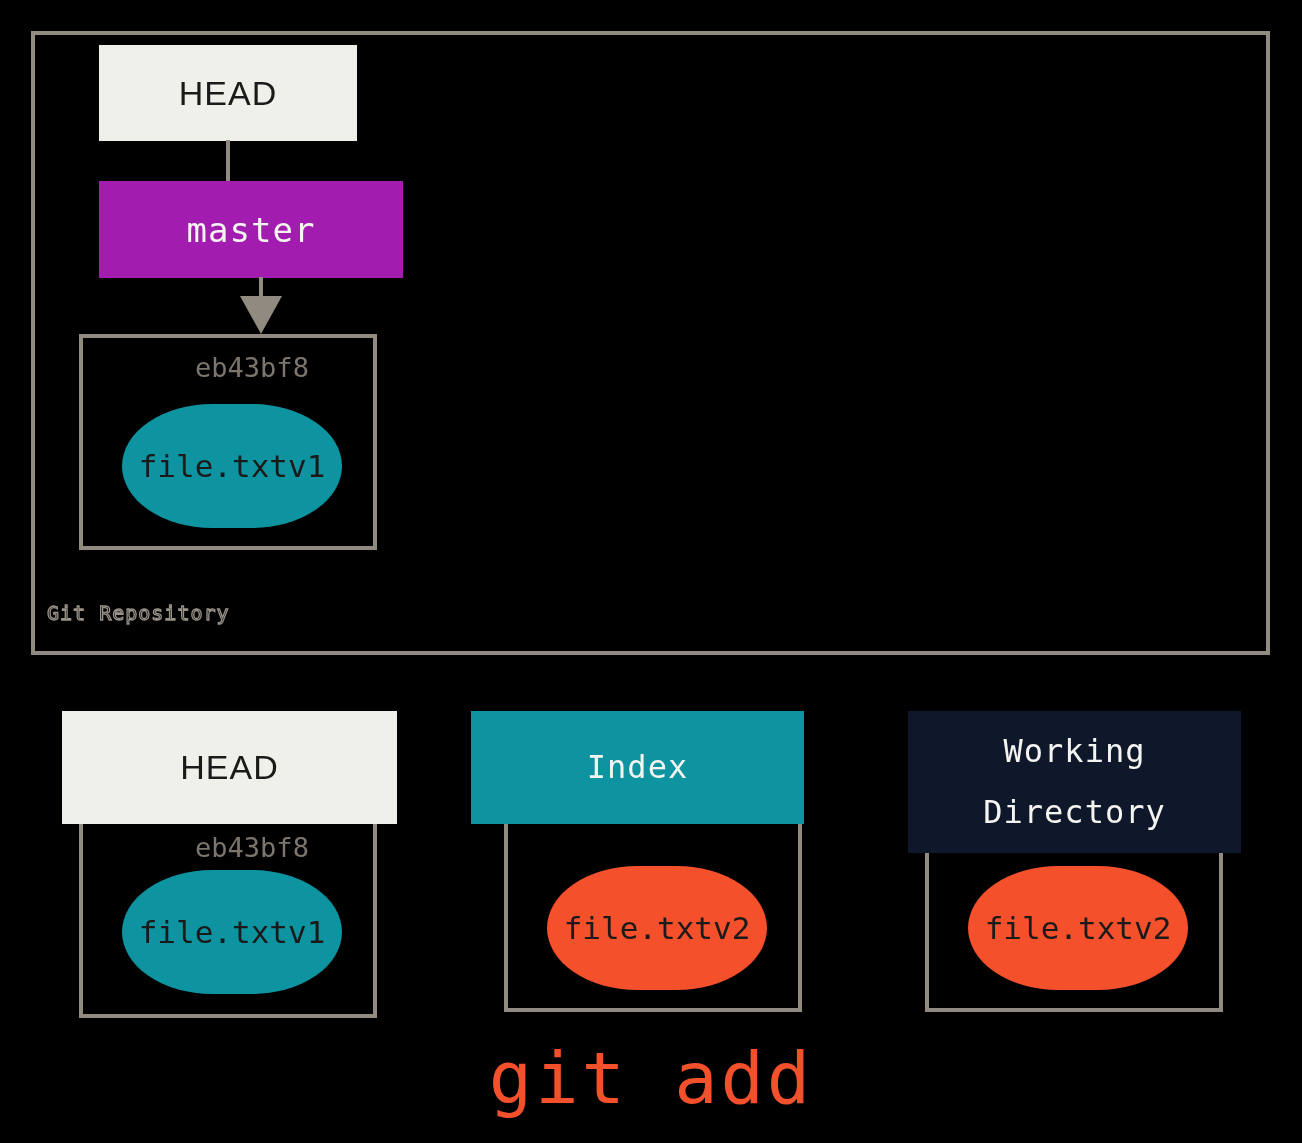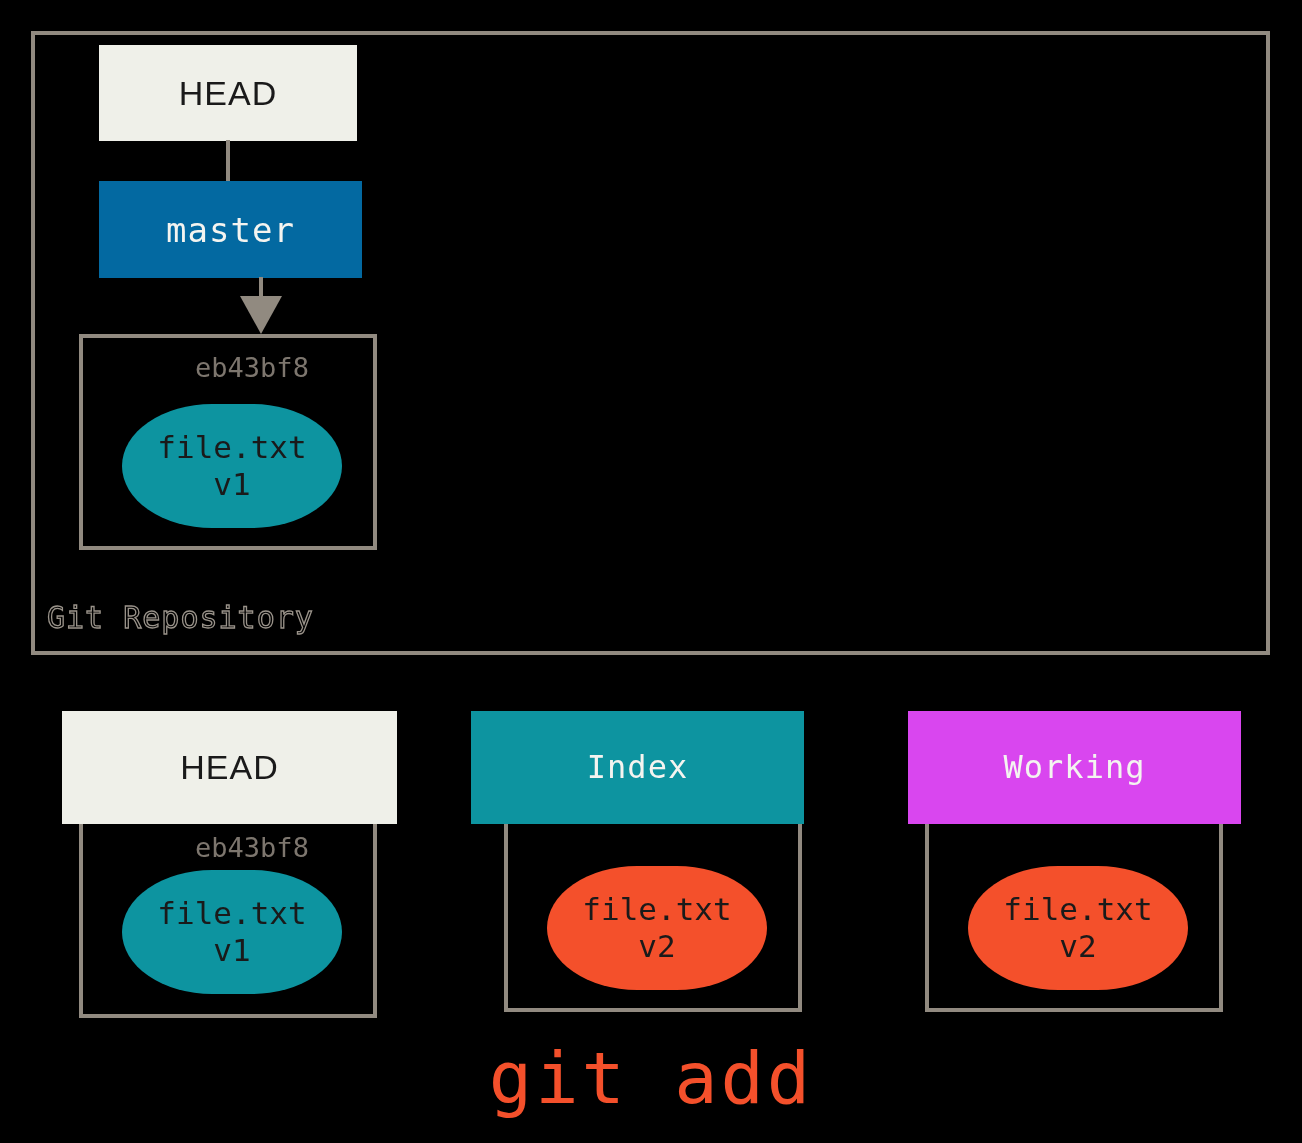--- a/index.html
+++ b/index.html
@@ -25,21 +25,21 @@
     height: 624px;
     border: 4px solid #918a80;
     box-sizing: border-box;
     background: transparent;
   }
   .repo-label {
     position: absolute;
     left: 47px;
     top: 603px;
     font-family: "DejaVu Sans Mono", monospace;
-    font-size: 30px;
+    font-size: 20px;
     line-height: 1;
     color: #000000;
     -webkit-text-stroke: 1.3px #9a938a;
     letter-spacing: 1px;
     white-space: nowrap;
   }
 
   
   .flat-box {
     position: absolute;
@@ -58,23 +58,23 @@
     background: #eff0e9;
     color: #1a1a1a;
     font-family: "Liberation Sans", sans-serif;
     font-size: 34px;
     letter-spacing: 1px;
   }
 
   .master-box {
     left: 99px;
     top: 181px;
-    width: 263px;
+    width: 304px;
     height: 97px;
-    background: #0369a1;
+    background: #a21caf;
     color: #f4f4f0;
     font-family: "DejaVu Sans Mono", monospace;
     font-size: 34px;
     letter-spacing: 1px;
   }
 
   
   .conn-line {
     position: absolute;
     background: #918a80;
@@ -121,21 +121,21 @@
     font-size: 27px;
     color: #7d766e;
     letter-spacing: 0px;
     margin-left: 48px;
   }
 
   
   .blob {
     position: absolute;
     display: flex;
-    flex-direction: column;
+    flex-direction: row;
     align-items: center;
     justify-content: center;
     border-radius: 90px / 62px;
     font-family: "DejaVu Sans Mono", monospace;
     font-size: 31px;
     line-height: 1.18;
     color: #1a1a1a;
     text-align: center;
     letter-spacing: 0px;
   }
@@ -219,22 +219,22 @@
     top: 46px;
     width: 220px;
     height: 124px;
   }
 
   
   .p-work .panel-header {
     left: 908px;
     top: 711px;
     width: 333px;
-    height: 113px;
-    background: #d946ef;
+    height: 142px;
+    background: #0f172a;
     color: #f4f4f0;
     gap: 20px;
   }
   .p-work .panel-body {
     left: 925px;
     top: 820px;
     width: 298px;
     height: 192px;
   }
   .p-work .blob {
@@ -301,20 +301,21 @@
       <div class="blob blob-orange">
         <span class="blob-line">file.txt</span>
         <span class="blob-line">v2</span>
       </div>
     </div>
   </div>
 
   <div class="panel p-work">
     <div class="panel-header">
       <span class="blob-line">Working</span>
+      <span class="blob-line">Directory</span>
     </div>
     <div class="panel-body">
       <div class="blob blob-orange">
         <span class="blob-line">file.txt</span>
         <span class="blob-line">v2</span>
       </div>
     </div>
   </div>
 
   <div class="command-caption">git add</div>

